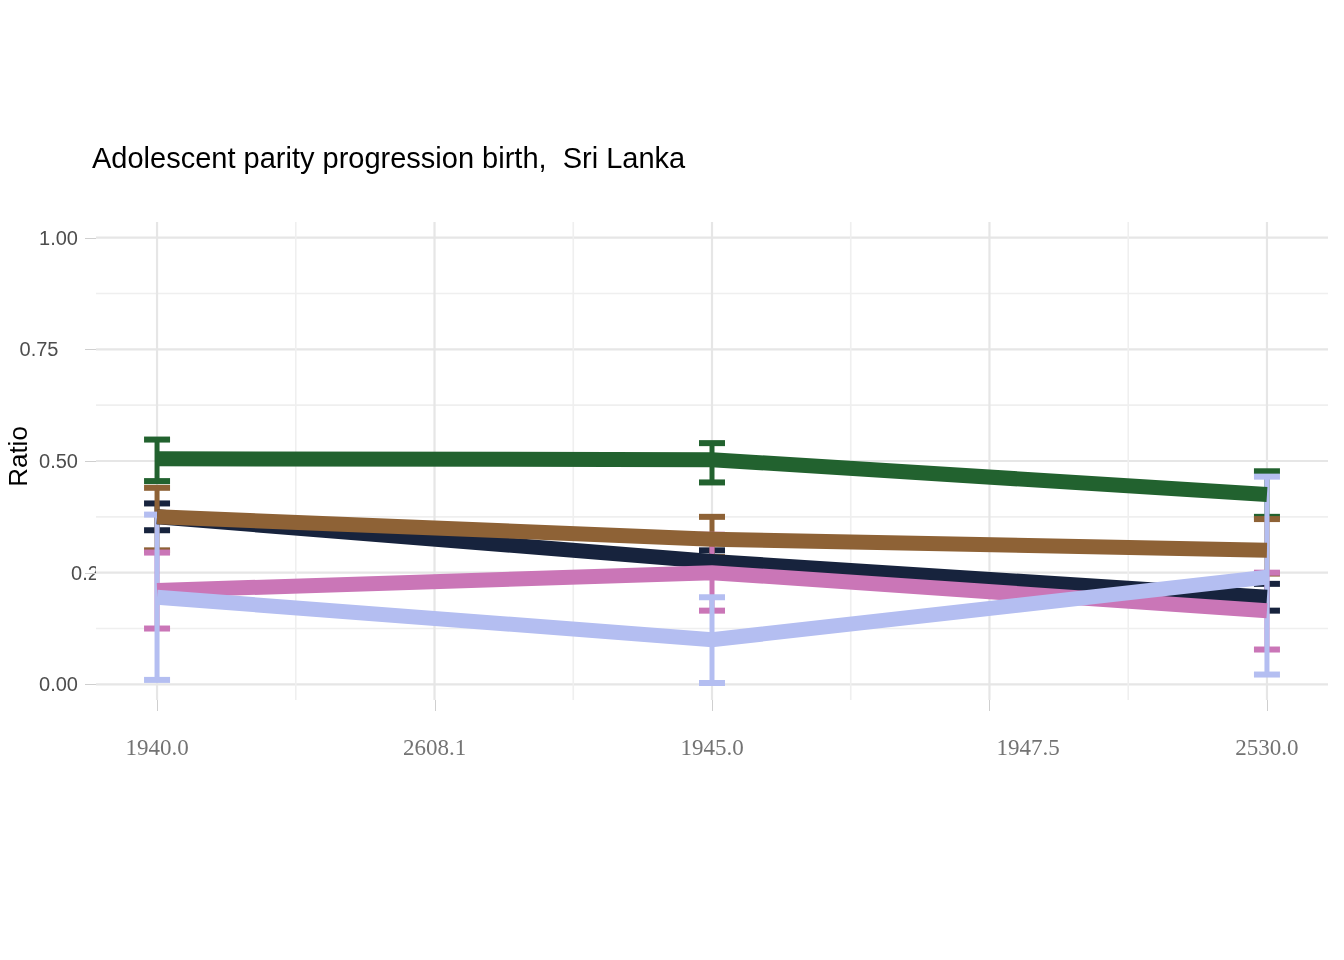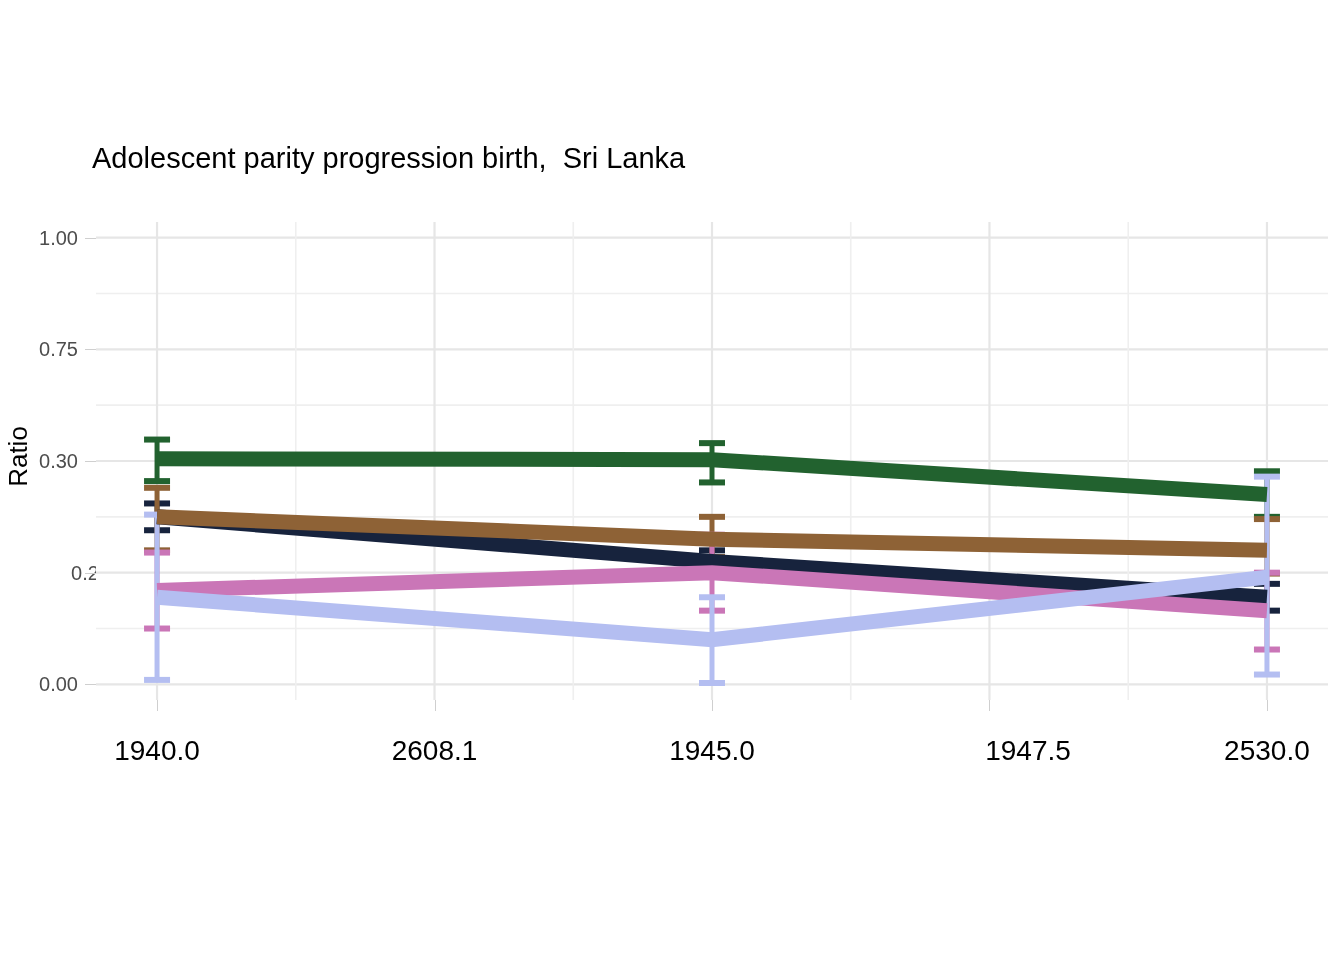--- a/index.html
+++ b/index.html
@@ -46,25 +46,26 @@
     width: 70px;
     text-align: right;
     font-size: 20px;
     color: #4d4d4d;
     transform: translateY(-50%);
   }
   .ylabels-holder { position: absolute; left: 0; top: 0; width: 1344px; height: 960px; }
   .ytick-label { left: 6px; right: auto; }
   .xtick-label {
     position: absolute;
-    font-size: 28px;
-    color: #000000;
+    font-size: 23px;
+    color: #737373;
     transform: translateX(-50%);
     top: 735px;
     white-space: nowrap;
+    font-family: Liberation Serif, serif;
   }
   .xtick-mark {
     position: absolute;
     width: 1px;
     height: 11px;
     background: #cfcfcf;
     top: 700px;
   }
   .ytick-mark {
     position: absolute;
@@ -108,23 +109,23 @@
 
   <div class="chart-title">Adolescent parity progression birth,  Sri Lanka</div>
 
   <div id="axis-title-y">Ratio</div>
 
   <div class="ylabels-holder" id="axes-labels">
       <div class="ytick-label" style="top: 684.364px; left: 0px; width: 78px; text-align: right;">0.00</div>
       <div class="ytick-mark" style="top: 684.364px;"></div>
       <div class="ytick-label" style="top: 572.682px; left: 0px; width: 78px;  margin-left: 32px;">0.25</div>
       <div class="ytick-mark" style="top: 572.682px;"></div>
-      <div class="ytick-label" style="top: 461px; left: 0px; width: 78px; text-align: right;">0.30</div>
+      <div class="ytick-label" style="top: 461px; left: 0px; width: 78px; text-align: right;">0.50</div>
       <div class="ytick-mark" style="top: 461px;"></div>
-      <div class="ytick-label" style="top: 349.318px; left: 0px; width: 78px; text-align: right;">0.75</div>
+      <div class="ytick-label" style="top: 349.318px; left: 0px; width: 78px; text-align: center;">0.75</div>
       <div class="ytick-mark" style="top: 349.318px;"></div>
       <div class="ytick-label" style="top: 237.636px; left: 0px; width: 78px; text-align: right;">1.00</div>
       <div class="ytick-mark" style="top: 237.636px;"></div>
       <div class="xtick-label" style="left: 157.045px;">1940.0</div>
       <div class="xtick-mark" style="left: 157.045px;"></div>
       <div class="xtick-label" style="left: 434.523px;">2608.1</div>
       <div class="xtick-mark" style="left: 434.523px;"></div>
       <div class="xtick-label" style="left: 712px;">1945.0</div>
       <div class="xtick-mark" style="left: 712px;"></div>
       <div class="xtick-label" style="left: 1028px; text-align: right;">1947.5</div>

